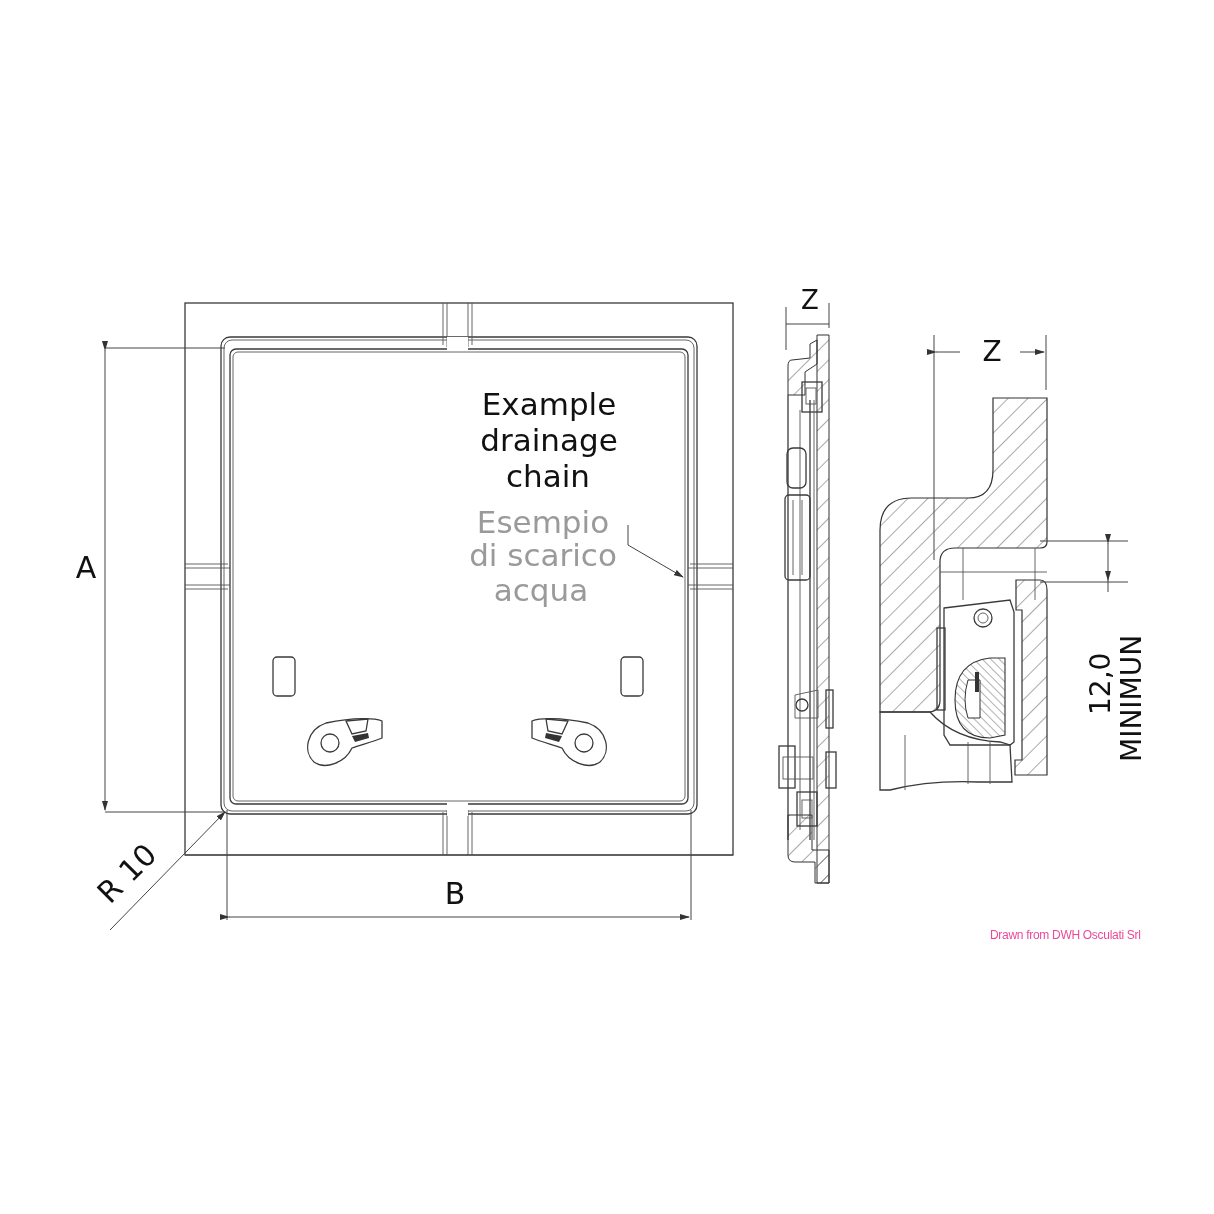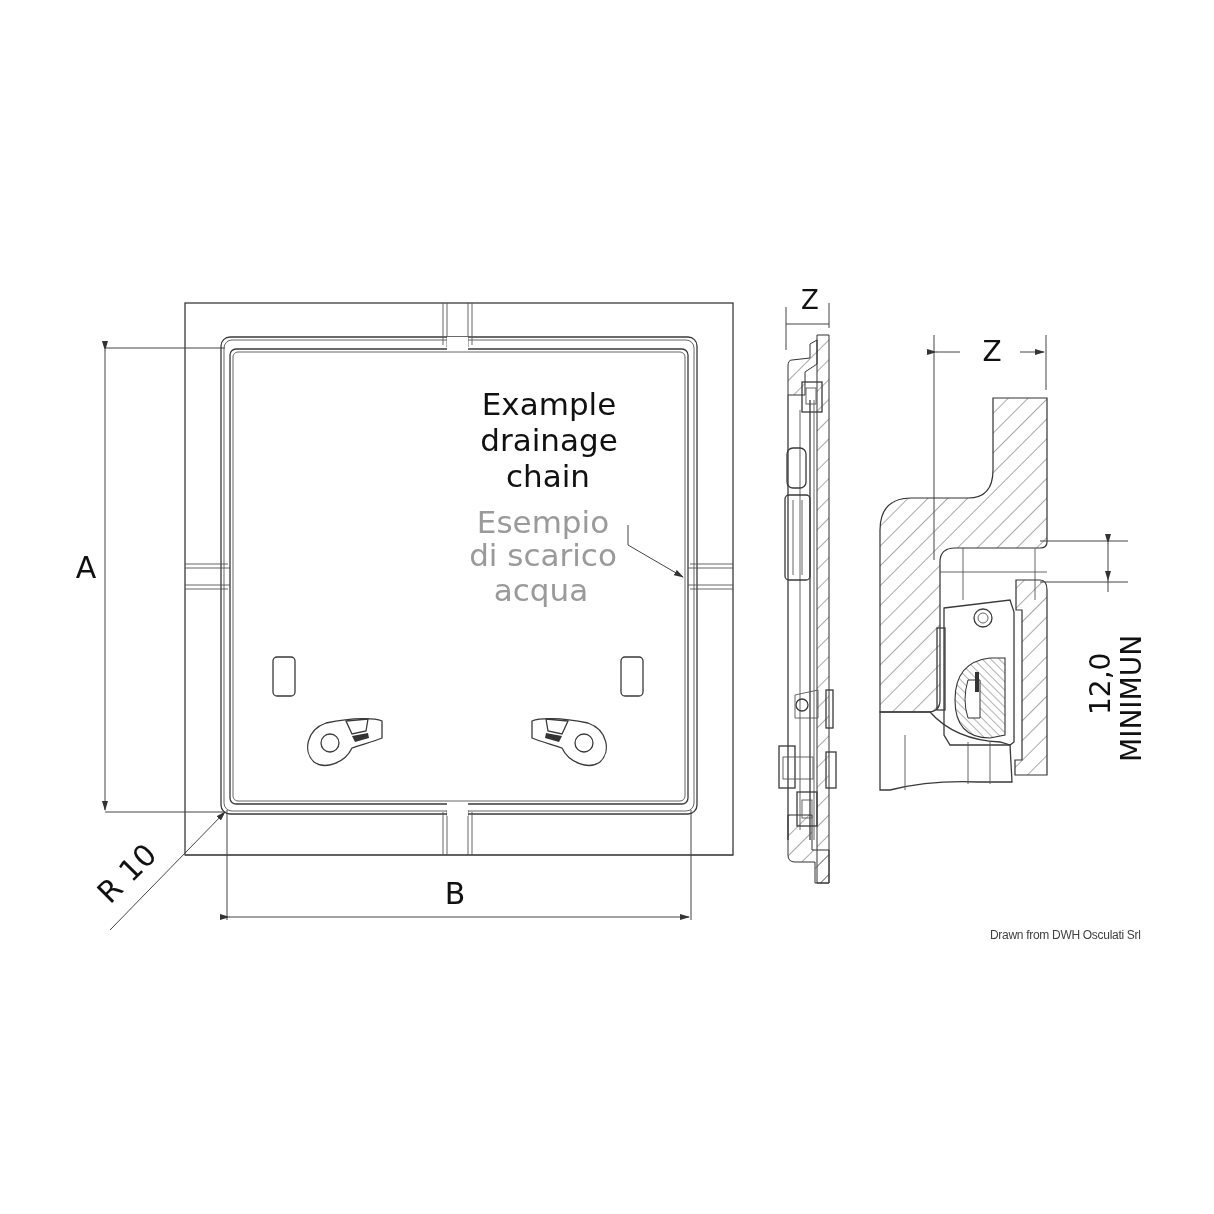--- a/index.html
+++ b/index.html
@@ -3,21 +3,21 @@
   <meta charset="utf-8">
   <style>
     html, body { margin: 0; padding: 0; background: #ffffff; }
     body { width: 1214px; height: 1214px; position: relative; overflow: hidden; font-family: "DejaVu Sans", sans-serif; }
     svg { position: absolute; left: 0; top: 0; }
     .ln { stroke: #3a3a3a; stroke-width: 1.3; fill: none; }
     .ln-thin { stroke: #555; stroke-width: 0.9; fill: none; }
     .ln-dim { stroke: #444; stroke-width: 1; fill: none; }
     .txt { fill: #111; font-family: "DejaVu Sans", sans-serif; }
     .txt-grey { fill: #9a9a9a; font-family: "DejaVu Sans", sans-serif; }
-    .credit { position: absolute; left: 990px; top: 928px; font-family: "Liberation Sans", sans-serif; font-size: 12px; color: #404040; letter-spacing: -0.3px; }
+    .credit { position: absolute; left: 990px; top: 928px; font-family: "Liberation Sans", sans-serif; font-size: 12px; color: #ec4899; letter-spacing: -0.3px; }
   </style>
 </head>
 <body>
 
 <svg width="1214" height="1214" viewBox="0 0 1214 1214">
   <defs>
     <pattern id="hatch" patternUnits="userSpaceOnUse" width="14" height="14" patternTransform="rotate(45)">
       <line x1="0" y1="0" x2="0" y2="14" stroke="#555" stroke-width="1"></line>
     </pattern>
     <pattern id="hatch-fine" patternUnits="userSpaceOnUse" width="6" height="6" patternTransform="rotate(-45)">

